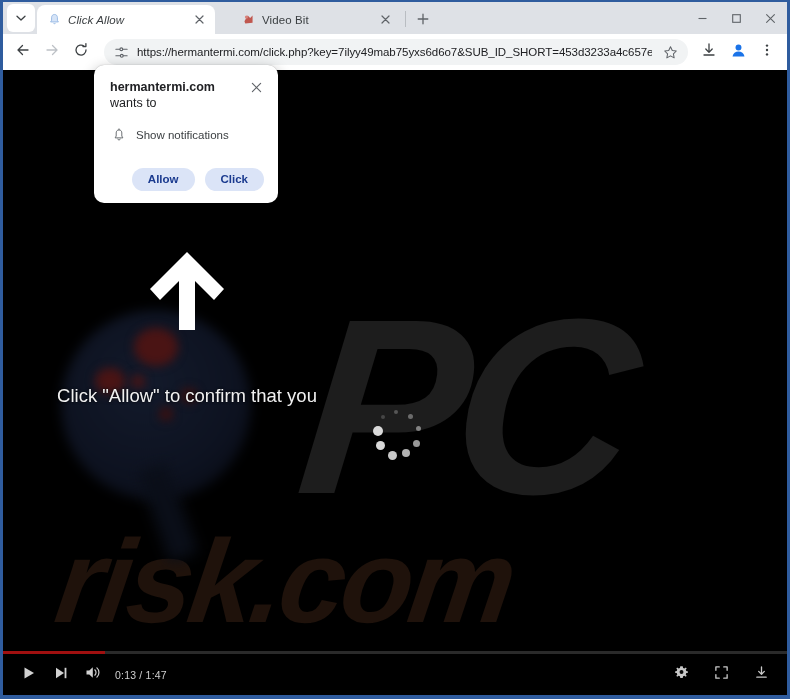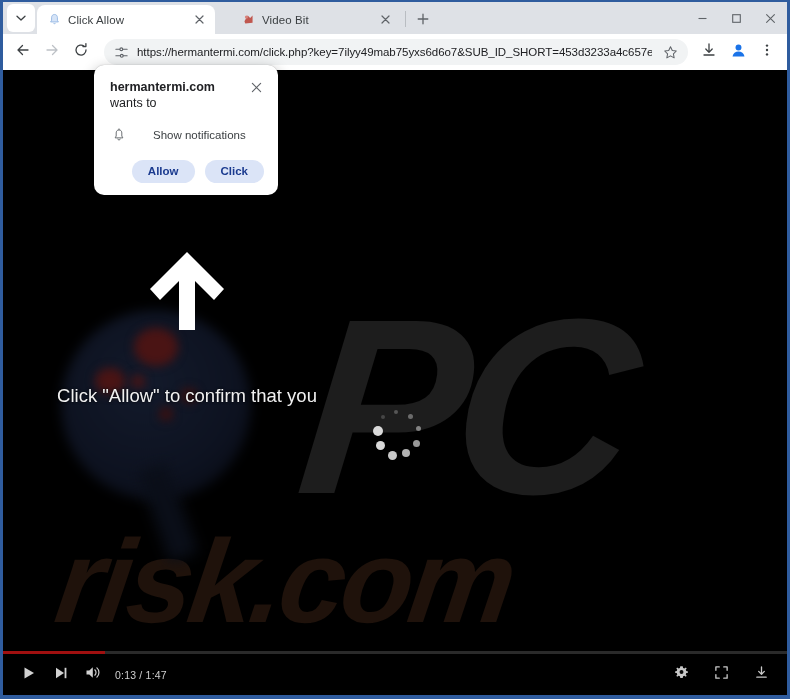--- a/index.html
+++ b/index.html
@@ -50,21 +50,21 @@
     align-items: center;
     gap: 7px;
     padding: 0 8px 0 10px;
     border-radius: 8px 8px 0 0;
     font-size: 11.5px;
     color: #3c4043;
     cursor: pointer;
     position: relative;
     flex: 0 0 auto;
   }
-  .tab.active { background: #ffffff; width: 178px; }
+  .tab.active { background: #ffffff; width: 178px; font-style: italic; }
   .tab.inactive { background: #dee1e6; width: 170px; margin-left: 16px; }
 
   .tab-favicon {
     width: 14px; height: 14px;
     flex: 0 0 auto;
     display: flex; align-items: center; justify-content: center;
   }
   .tab-title {
     flex: 1 1 auto;
     white-space: nowrap;
@@ -333,33 +333,33 @@
     width: 16px; height: 16px;
     flex: 0 0 auto;
     display: flex; align-items: center; justify-content: center;
     color: #5f6368;
     cursor: pointer;
     margin-top: 1px;
   }
   #pd-perm-row {
     display: flex;
     align-items: center;
-    gap: 27px;
+    gap: 10px;
     margin-top: 16px;
     padding-left: 2px;
   }
   #pd-perm-label {
     font-size: 11.5px;
     color: #3c4043;
   }
   #pd-actions {
     display: flex;
     justify-content: flex-end;
     gap: 10px;
-    margin-top: 17px;
+    margin-top: 25px;
   }
   .pd-btn {
     border: none;
     background: #dbe4f7;
     color: #1a3a8f;
     font-size: 11.5px;
     font-weight: bold;
     border-radius: 14px;
     padding: 6px 16px;
     cursor: pointer;

